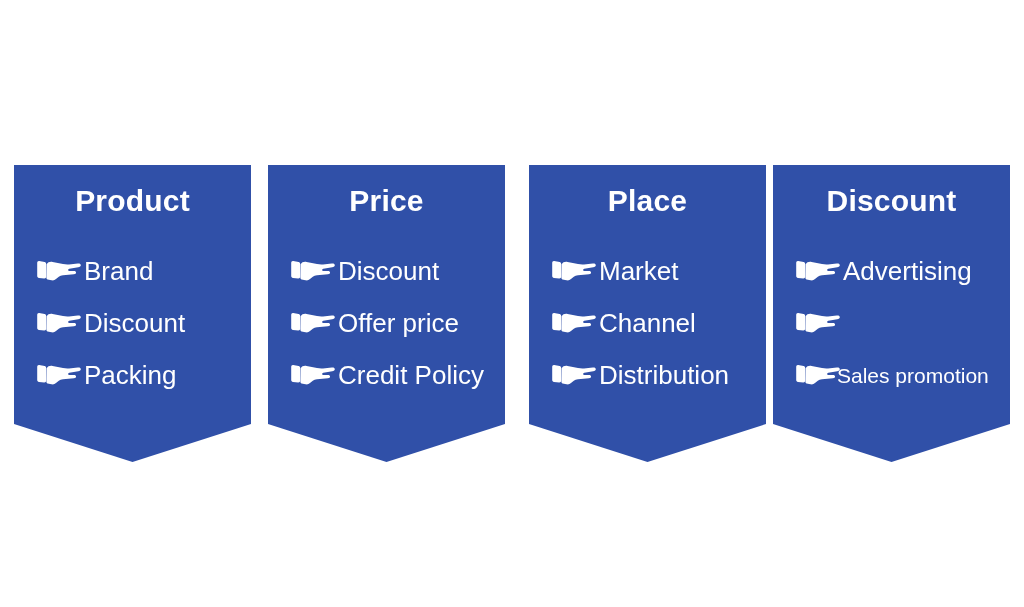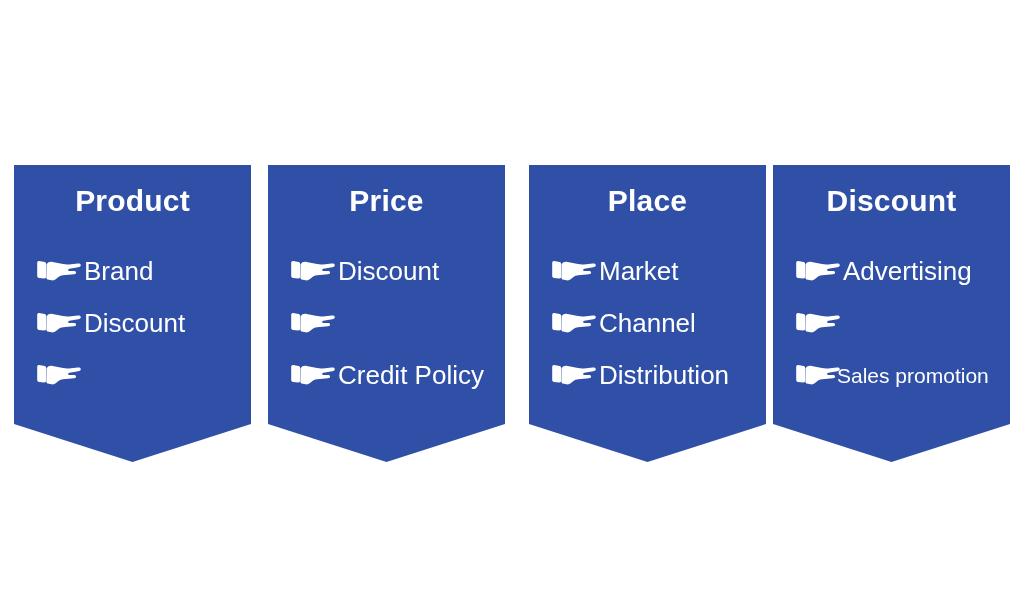--- a/index.html
+++ b/index.html
@@ -126,20 +126,21 @@
         </span>
         <span class="item-label">Discount</span>
       </div>
       <div class="item-row">
         <span class="manicule">
           <svg viewBox="0 0 46 26" xmlns="http://www.w3.org/2000/svg" aria-hidden="true">
             <path fill="#ffffff" d="M1.2 5.0 C1.2 3.6 2.0 2.8 3.2 3.0 L8.6 4.0 C9.6 4.2 10.2 4.9 10.2 5.9 L10.2 18.6 C10.2 19.8 9.4 20.6 8.2 20.5 L3.0 20.0 C1.9 19.9 1.2 19.1 1.2 18.0 Z"></path>
             <path fill="#ffffff" d="M10.6 6.2 C11.8 4.2 14.0 3.4 16.6 3.9 L27.0 6.0 C29.0 6.4 31.0 6.6 33.0 6.4 L41.8 5.6 C43.6 5.4 44.8 6.0 44.8 7.2 C44.8 8.3 43.8 9.0 42.2 9.3 L33.4 10.8 C32.6 10.9 32.2 11.3 32.2 11.9 C32.2 12.5 32.7 12.9 33.5 12.9 L38.0 12.9 C39.3 12.9 40.1 13.5 40.1 14.5 C40.1 15.5 39.3 16.2 38.0 16.3 L27.0 17.2 C25.2 17.3 24.0 17.8 22.8 18.8 L20.0 21.1 C18.6 22.3 17.2 22.7 15.4 22.3 L11.6 21.5 C10.8 21.3 10.4 20.7 10.4 19.8 Z"></path>
           </svg>
         </span>
+        <span class="item-label">Packing</span>
       </div>
     </div>
   </div>
 
   <div class="banner banner-1">
     <div class="banner-title">Price</div>
     <div class="items">
       <div class="item-row">
         <span class="manicule">
           <svg viewBox="0 0 46 26" xmlns="http://www.w3.org/2000/svg" aria-hidden="true">
@@ -149,20 +150,21 @@
         </span>
         <span class="item-label">Discount</span>
       </div>
       <div class="item-row">
         <span class="manicule">
           <svg viewBox="0 0 46 26" xmlns="http://www.w3.org/2000/svg" aria-hidden="true">
             <path fill="#ffffff" d="M1.2 5.0 C1.2 3.6 2.0 2.8 3.2 3.0 L8.6 4.0 C9.6 4.2 10.2 4.9 10.2 5.9 L10.2 18.6 C10.2 19.8 9.4 20.6 8.2 20.5 L3.0 20.0 C1.9 19.9 1.2 19.1 1.2 18.0 Z"></path>
             <path fill="#ffffff" d="M10.6 6.2 C11.8 4.2 14.0 3.4 16.6 3.9 L27.0 6.0 C29.0 6.4 31.0 6.6 33.0 6.4 L41.8 5.6 C43.6 5.4 44.8 6.0 44.8 7.2 C44.8 8.3 43.8 9.0 42.2 9.3 L33.4 10.8 C32.6 10.9 32.2 11.3 32.2 11.9 C32.2 12.5 32.7 12.9 33.5 12.9 L38.0 12.9 C39.3 12.9 40.1 13.5 40.1 14.5 C40.1 15.5 39.3 16.2 38.0 16.3 L27.0 17.2 C25.2 17.3 24.0 17.8 22.8 18.8 L20.0 21.1 C18.6 22.3 17.2 22.7 15.4 22.3 L11.6 21.5 C10.8 21.3 10.4 20.7 10.4 19.8 Z"></path>
           </svg>
         </span>
+        <span class="item-label">Offer price</span>
       </div>
       <div class="item-row">
         <span class="manicule">
           <svg viewBox="0 0 46 26" xmlns="http://www.w3.org/2000/svg" aria-hidden="true">
             <path fill="#ffffff" d="M1.2 5.0 C1.2 3.6 2.0 2.8 3.2 3.0 L8.6 4.0 C9.6 4.2 10.2 4.9 10.2 5.9 L10.2 18.6 C10.2 19.8 9.4 20.6 8.2 20.5 L3.0 20.0 C1.9 19.9 1.2 19.1 1.2 18.0 Z"></path>
             <path fill="#ffffff" d="M10.6 6.2 C11.8 4.2 14.0 3.4 16.6 3.9 L27.0 6.0 C29.0 6.4 31.0 6.6 33.0 6.4 L41.8 5.6 C43.6 5.4 44.8 6.0 44.8 7.2 C44.8 8.3 43.8 9.0 42.2 9.3 L33.4 10.8 C32.6 10.9 32.2 11.3 32.2 11.9 C32.2 12.5 32.7 12.9 33.5 12.9 L38.0 12.9 C39.3 12.9 40.1 13.5 40.1 14.5 C40.1 15.5 39.3 16.2 38.0 16.3 L27.0 17.2 C25.2 17.3 24.0 17.8 22.8 18.8 L20.0 21.1 C18.6 22.3 17.2 22.7 15.4 22.3 L11.6 21.5 C10.8 21.3 10.4 20.7 10.4 19.8 Z"></path>
           </svg>
         </span>
         <span class="item-label">Credit Policy</span>
       </div>

